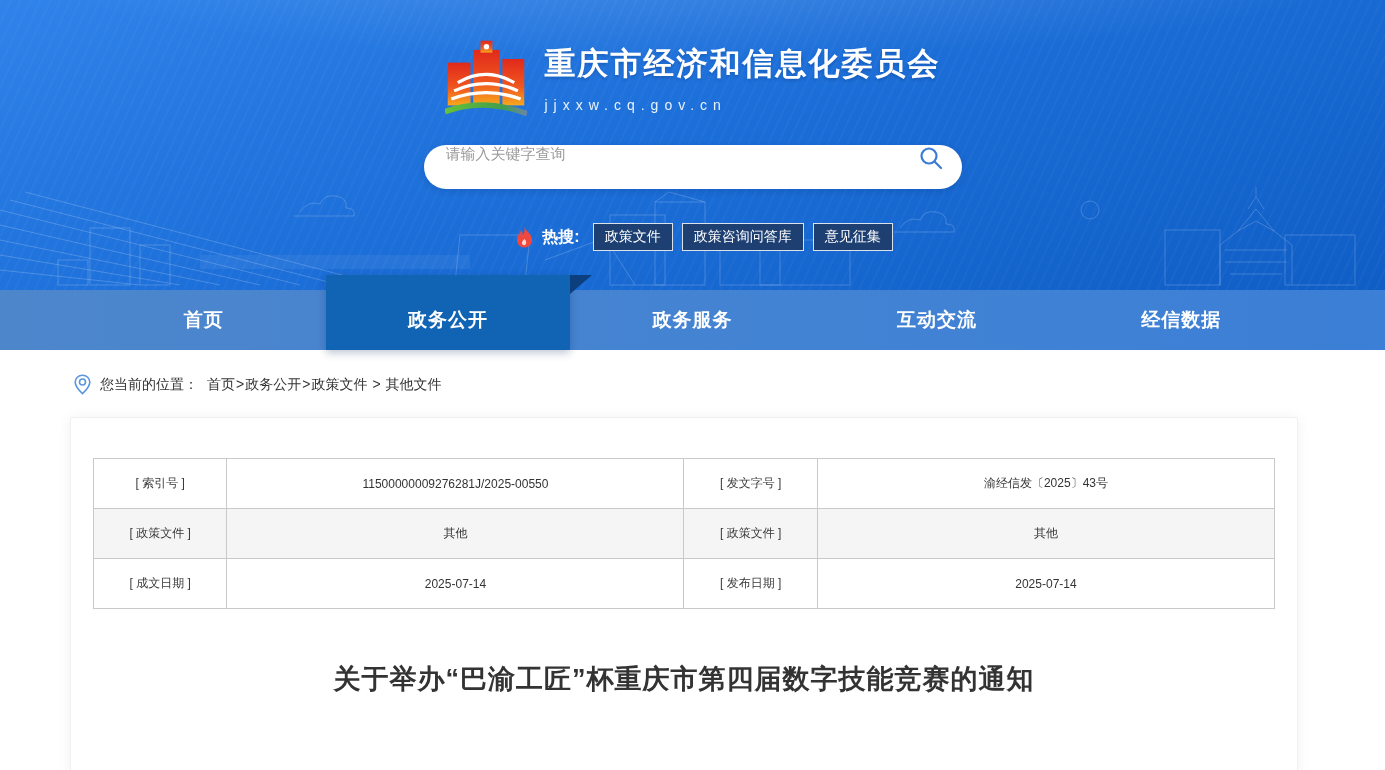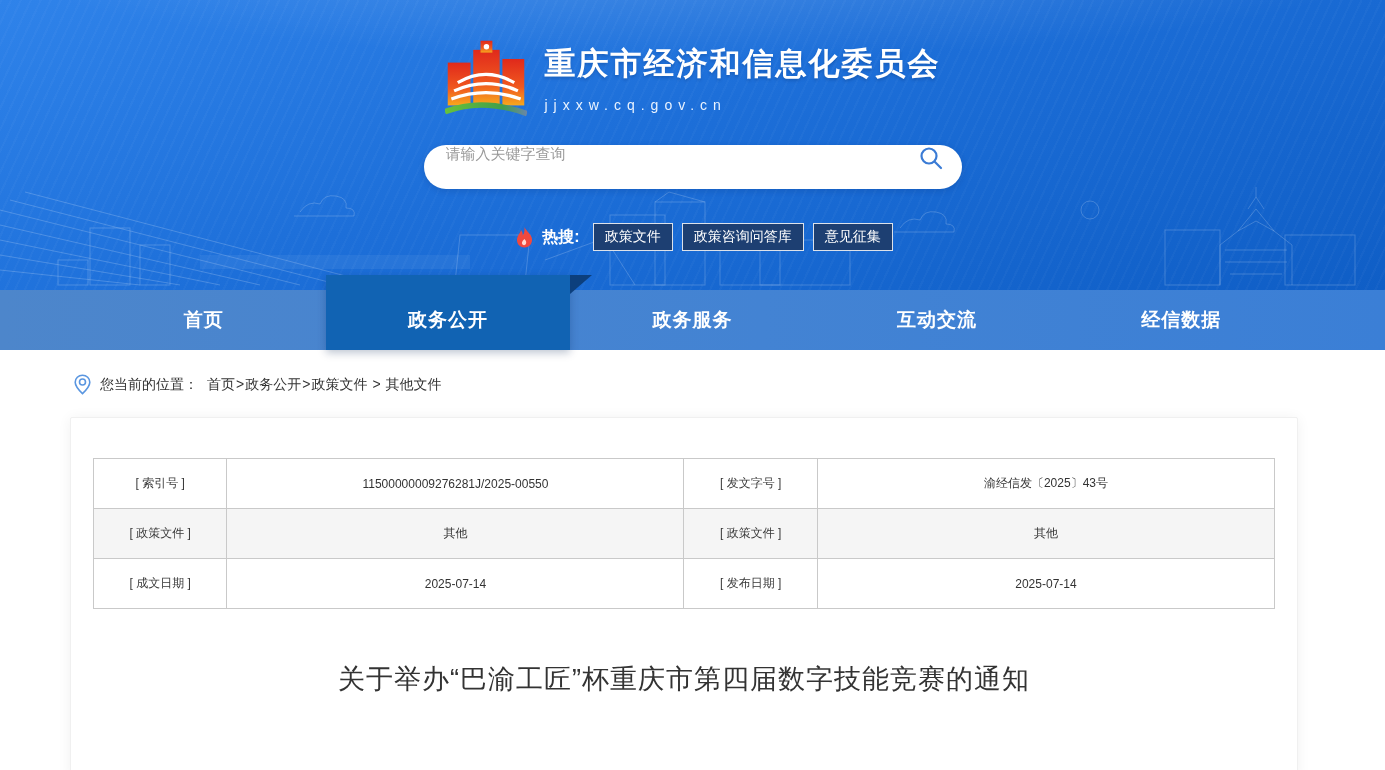--- a/index.html
+++ b/index.html
@@ -62,21 +62,21 @@
   
   .card { width:1228px; margin-left:70px; background:#fff; border:1px solid #f0f0f0;
     border-radius:2px; box-shadow:0 1px 14px rgba(0,0,0,.06); padding:40px 22px 80px; }
   .doc-table { width:100%; border-collapse:collapse; table-layout:fixed; }
   .doc-table td { border:1px solid #c9c9c9; height:50px; text-align:center;
     font-size:12px; color:#333; overflow:hidden; }
   .doc-table tr:nth-child(even) td { background:#f5f5f5; }
   .doc-table td.lbl { width:11.3%; color:#3a3a3a; }
   .doc-table td.val { width:38.7%; }
 
-  .article-title { margin-top:52px; text-align:center; font-size:27px; font-weight:normal;
+  .article-title { margin-top:52px; text-align:center; font-size:27px; font-weight:bold;
     color:#333; letter-spacing:1px; }
 </style>
 </head>
 <body>
 
 <div class="banner">
 
   <svg class="city-art" viewBox="0 0 1385 150" preserveAspectRatio="none" fill="none" stroke="rgba(255,255,255,0.35)" stroke-width="1">
 
     <path d="M0 70 L300 145 M0 85 L260 145 M0 100 L220 145 M0 115 L180 145 M0 130 L140 145 M10 60 L340 145 M25 52 L380 145"></path>

